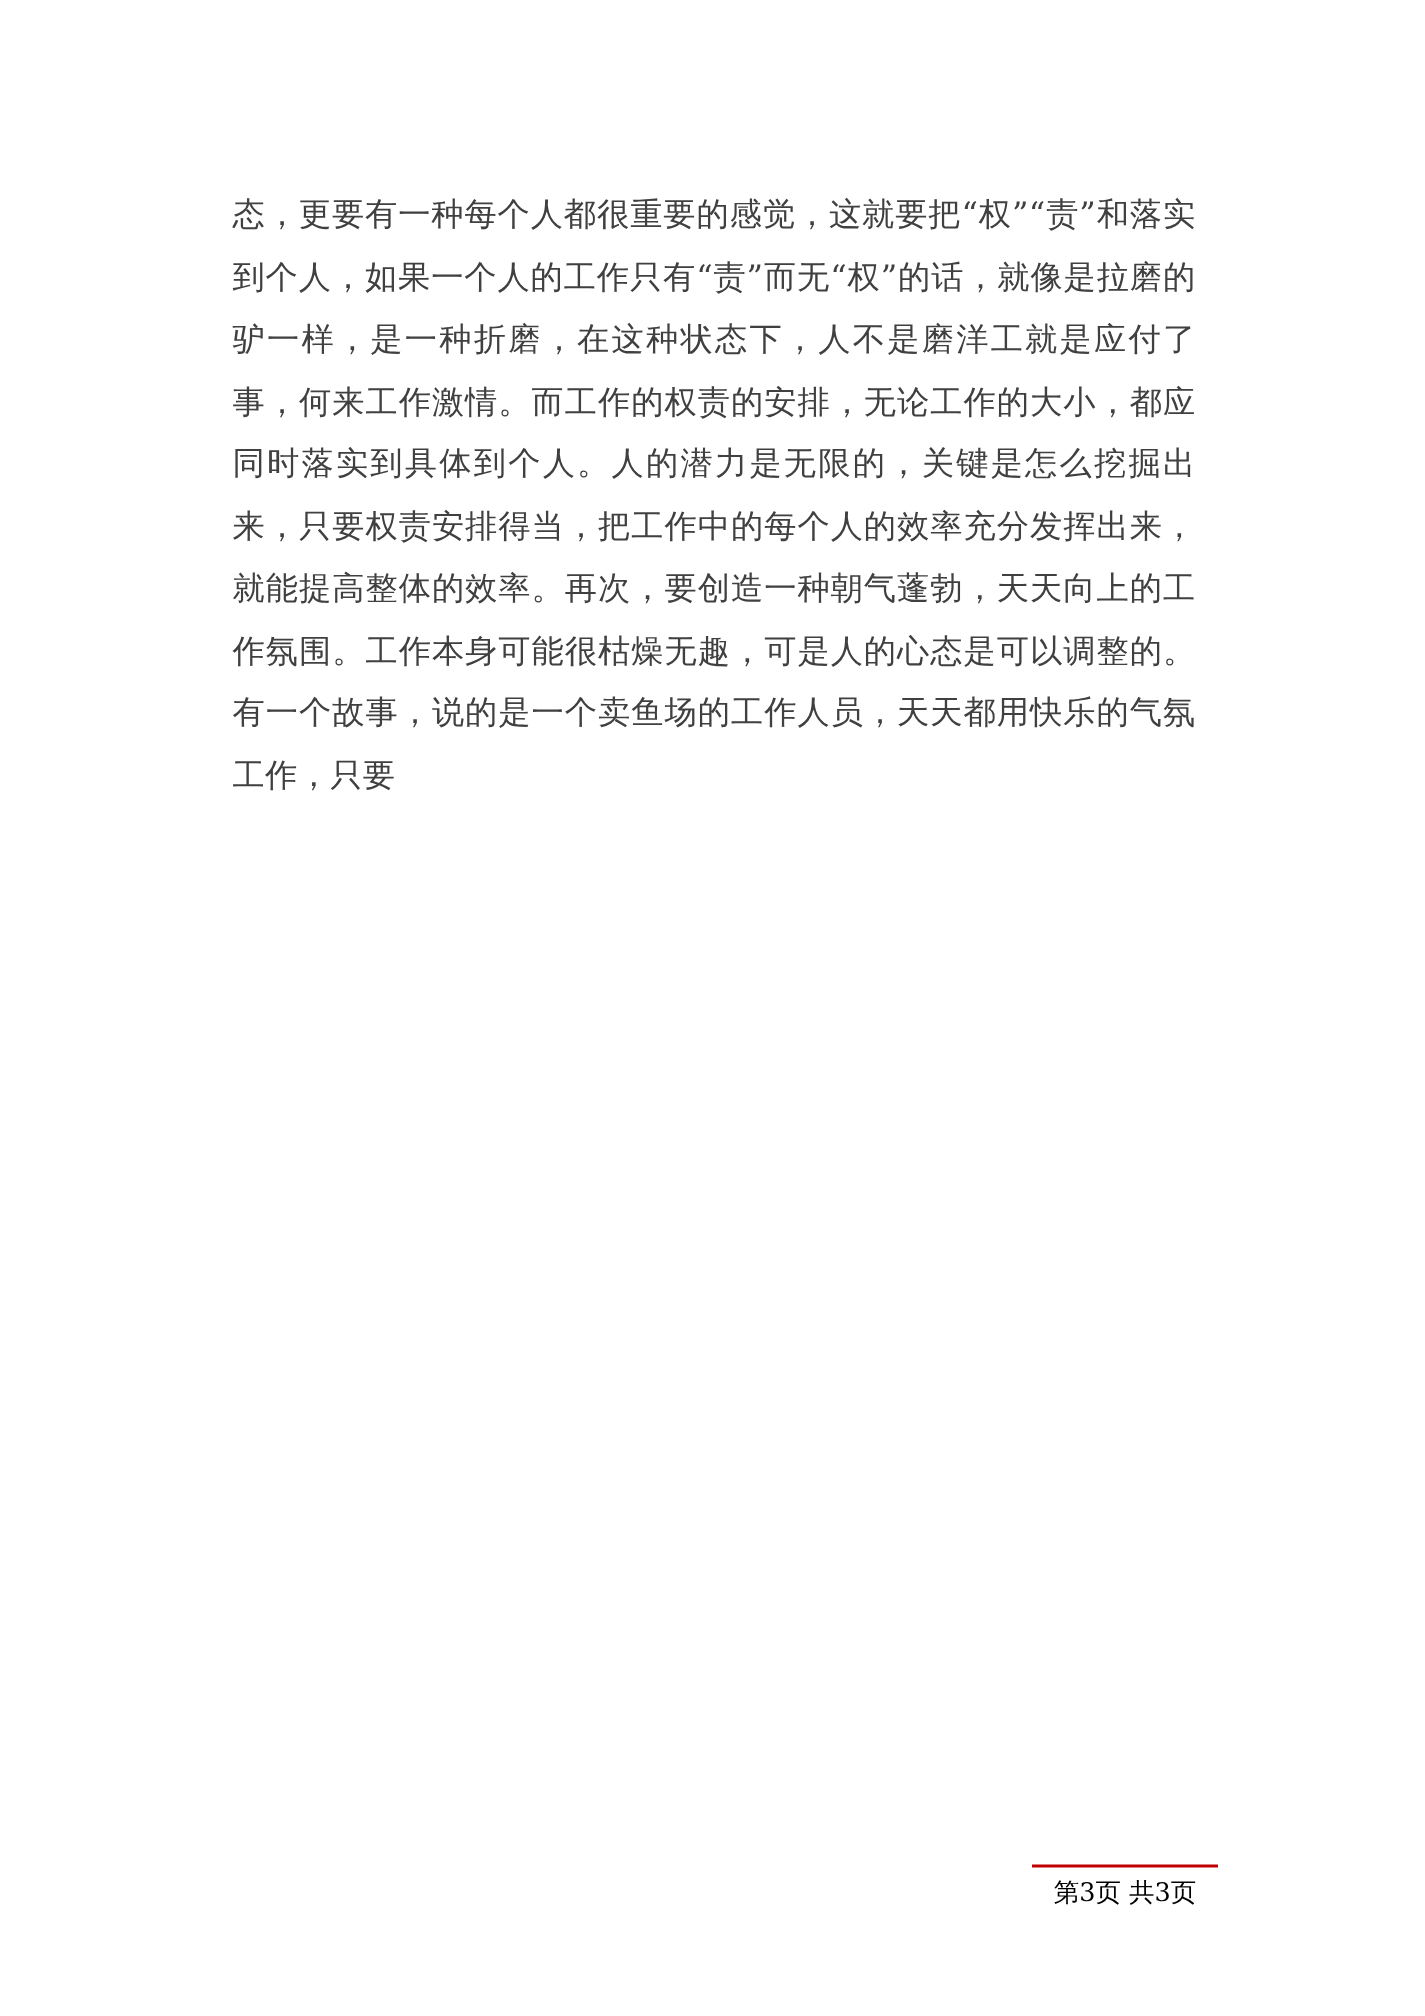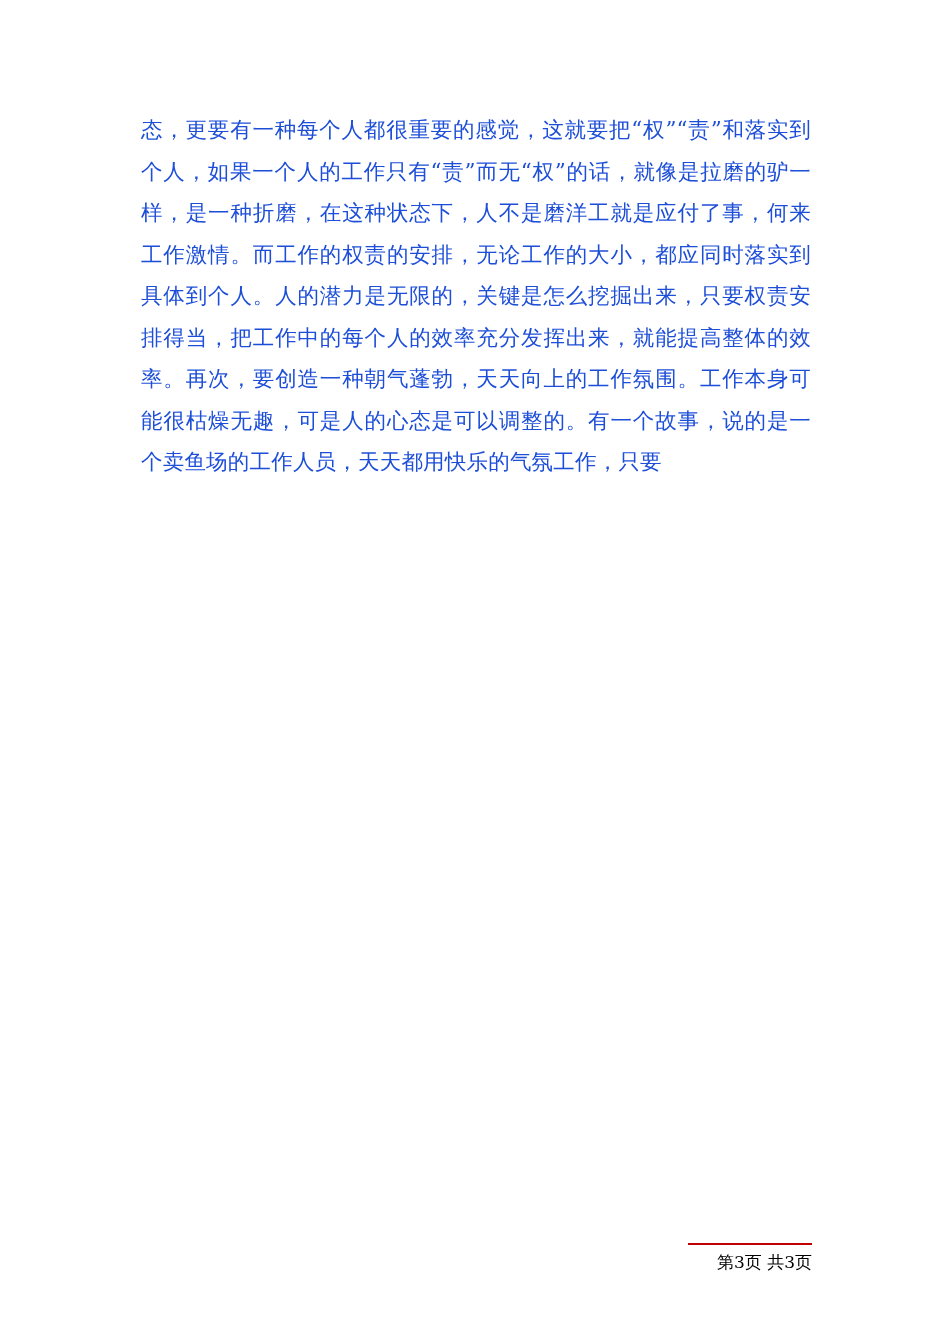--- a/index.html
+++ b/index.html
@@ -20,27 +20,27 @@
     height: 1344px;
     box-sizing: border-box;
   }
   .content {
     position: absolute;
     left: 140px;
     top: 108px;
     width: 672px;
   }
   .para {
-    margin: 1px;
+    margin: 15px;
     font-size: 21.5px;
     line-height: 41.5px;
     text-align: justify;
     text-justify: inter-ideograph;
     letter-spacing: 0.2px;
-    color: #1d4ed8;
+    color: #404040;
   }
   .para.indent {
     text-indent: 2em;
   }
   .footer {
     position: absolute;
     left: 0;
     top: 1243px;
     width: 950px;
     height: 40px;
@@ -51,21 +51,21 @@
     top: 0px;
     width: 124px;
     height: 2px;
     background: #c00000;
   }
   .footer-text {
     position: absolute;
     left: 688px;
     top: 6px;
     width: 124px;
-    text-align: right;
+    text-align: center;
     font-size: 17px;
     line-height: 26px;
     color: #000000;
     font-family: "DejaVu Serif", "Liberation Serif", serif;
   }
 </style>
 </head>
 <body>
 
 <div class="page">

